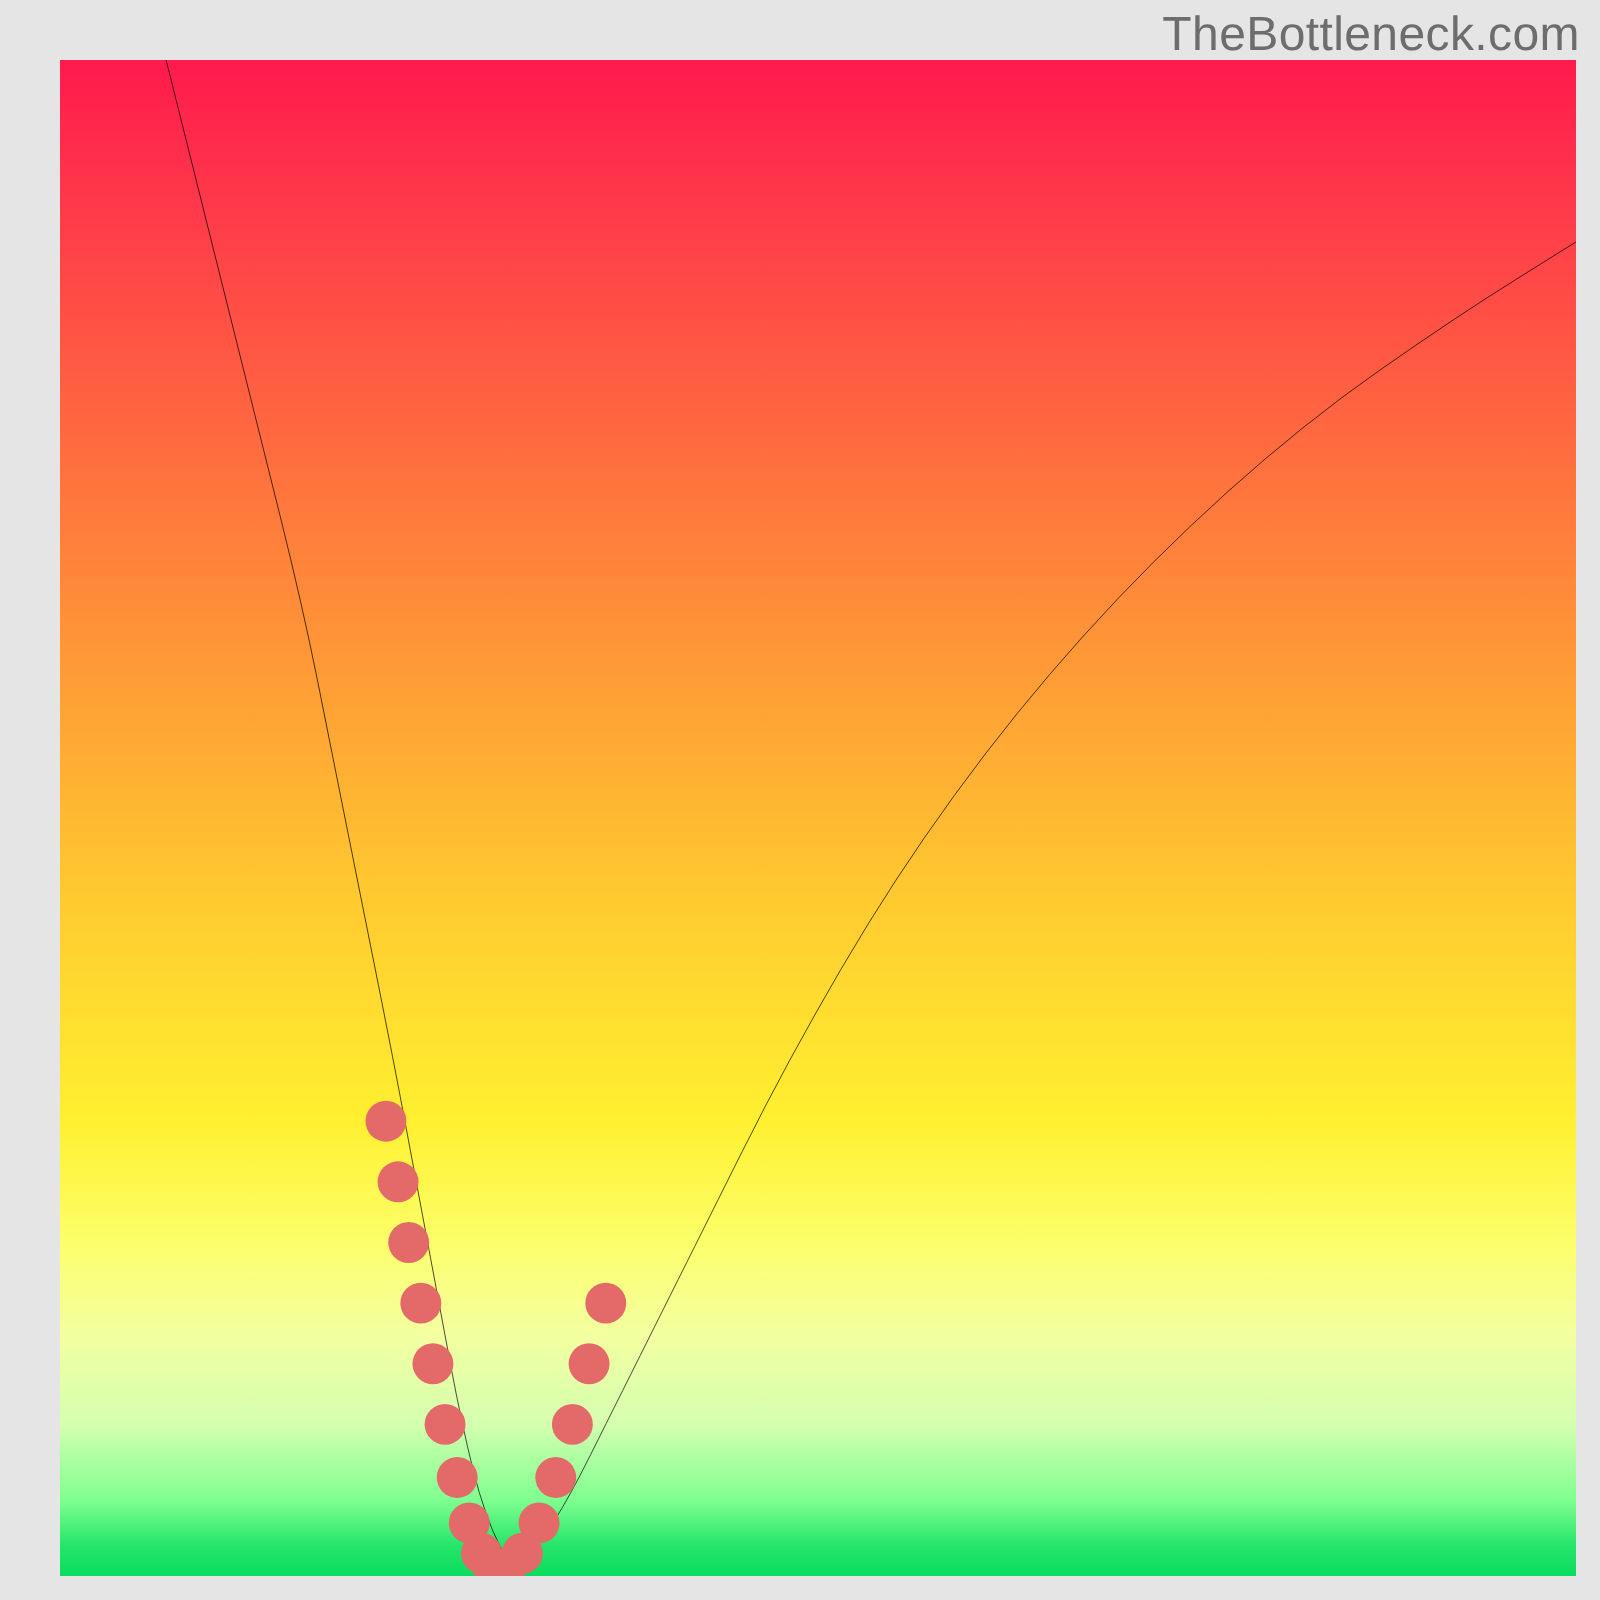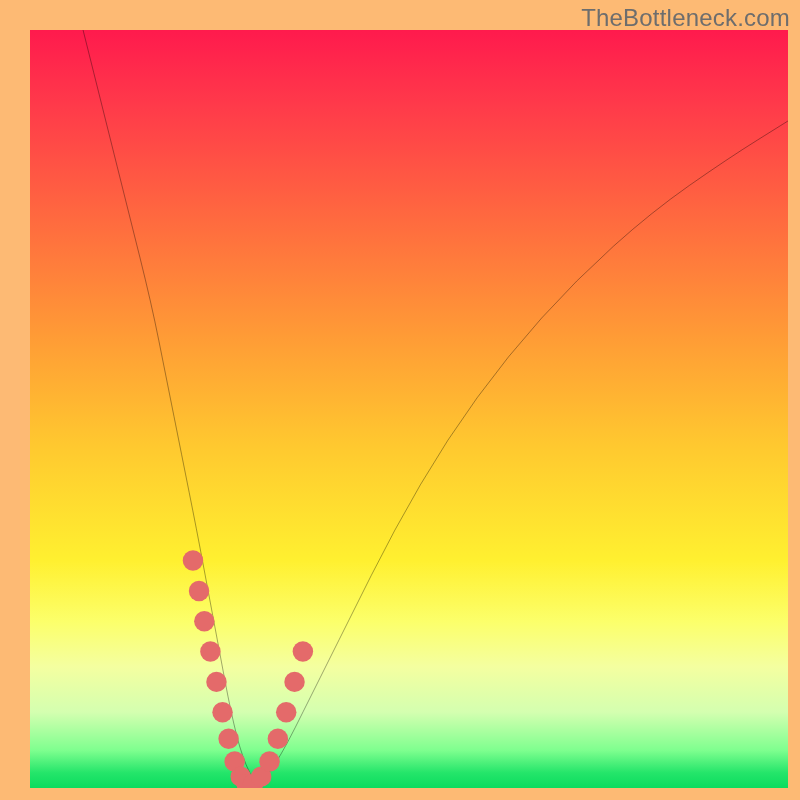--- a/index.html
+++ b/index.html
@@ -10,21 +10,21 @@
     overflow: hidden;
     background: #000;
     font-family: Arial, Helvetica, sans-serif;
   }
   .frame {
     position: absolute;
     left: 0;
     top: 0;
     width: 800px;
     height: 800px;
-    background: #fdba74;
+    background: #e5e5e5;
   }
   .plot {
     position: absolute;
     left: 30px;
     top: 30px;
     width: 758px;
     height: 758px;
     background: linear-gradient(to bottom,
       #ff1a4d 0%,
       #ff3a4a 10%,

